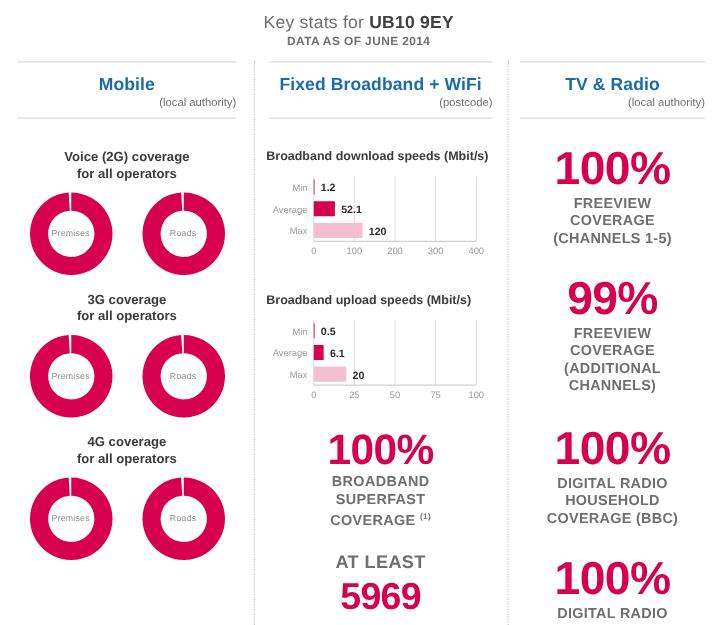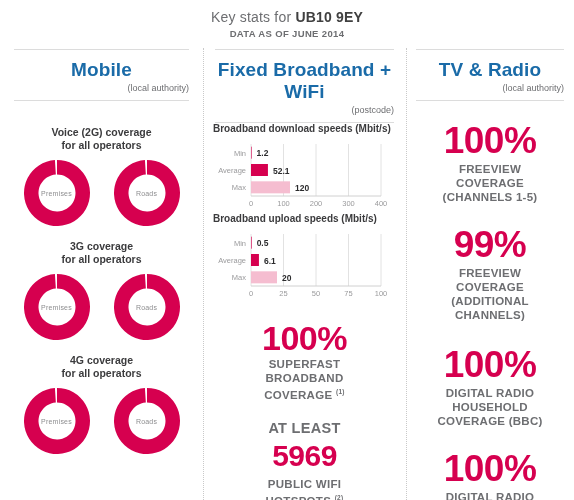--- a/index.html
+++ b/index.html
@@ -64,21 +64,21 @@
   .div-2 { left: 406px; top: 48px; height: 452px; }
 
   .col-head {
     text-align: center;
     border-top: 1px solid #dcdcdc;
     border-bottom: 1px solid #dcdcdc;
     padding: 9px 0 7px 0;
     margin: 0 4px;
   }
   .col-head-title {
-    font-size: 19px;
+    font-size: 14px;
     font-weight: 700;
     color: #1a6ba8;
     letter-spacing: 0.1px;
   }
   .col-head-sub {
     font-size: 9px;
     color: #6d6e71;
     margin-top: 2px;
     text-align: right;
   }
@@ -111,21 +111,21 @@
     width: 68px; height: 68px;
     display: flex;
     align-items: center;
     justify-content: center;
     font-size: 7px;
     color: #8d8d8f;
     letter-spacing: 0.2px;
   }
 
   
-  .chart-block { margin-top: 0; }
+  .chart-block { margin-top: 25px; }
   .chart-title {
     font-size: 10px;
     font-weight: 700;
     color: #3b3b3d;
     margin-left: 2px;
     margin-bottom: 7px;
   }
   .chart-svg { display: block; }
 
   .stat {
@@ -325,22 +325,22 @@
             <text x="105" y="65" text-anchor="middle" fill="#9a9a9c" font-size="7.5" font-family="&quot;Liberation Sans&quot;, sans-serif">50</text>
             <text x="137.5" y="65" text-anchor="middle" fill="#9a9a9c" font-size="7.5" font-family="&quot;Liberation Sans&quot;, sans-serif">75</text>
             <text x="170" y="65" text-anchor="middle" fill="#9a9a9c" font-size="7.5" font-family="&quot;Liberation Sans&quot;, sans-serif">100</text>
           </svg>
         </div>
     </div>
 
     <div class="stat">
       <div class="stat-big">100%</div>
       <div class="stat-label">
+        <div>BROADBAND</div>
         <div>SUPERFAST</div>
-        <div>BROADBAND</div>
         <div><span>COVERAGE</span> <sup>(1)</sup></div>
       </div>
     </div>
 
     <div class="stat">
       <div class="stat-pre">AT LEAST</div>
       <div class="stat-big huge">5969</div>
       <div class="stat-label">
         <div>PUBLIC WIFI</div>
         <div><span>HOTSPOTS</span> <sup>(2)</sup></div>

